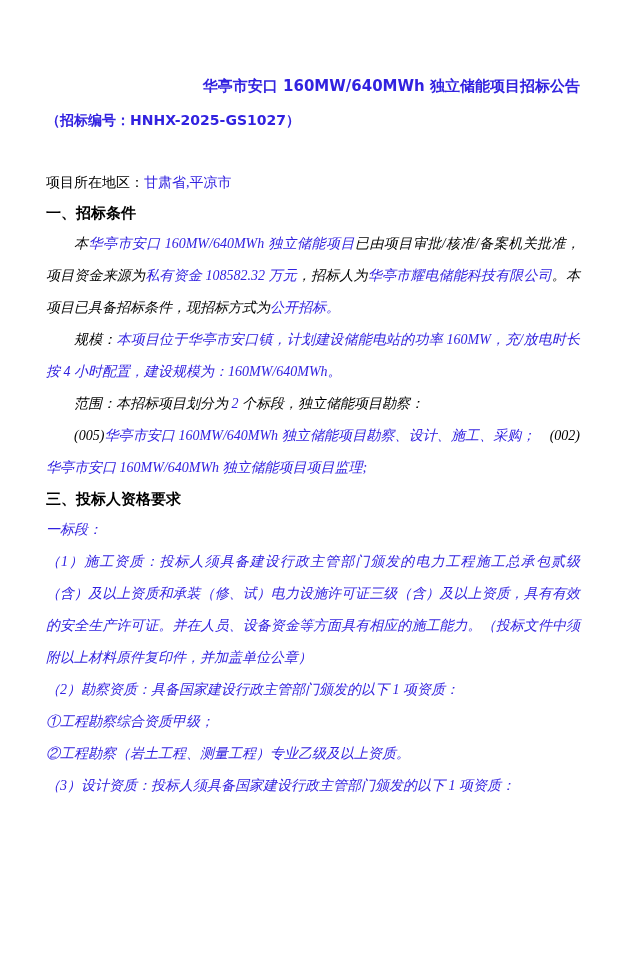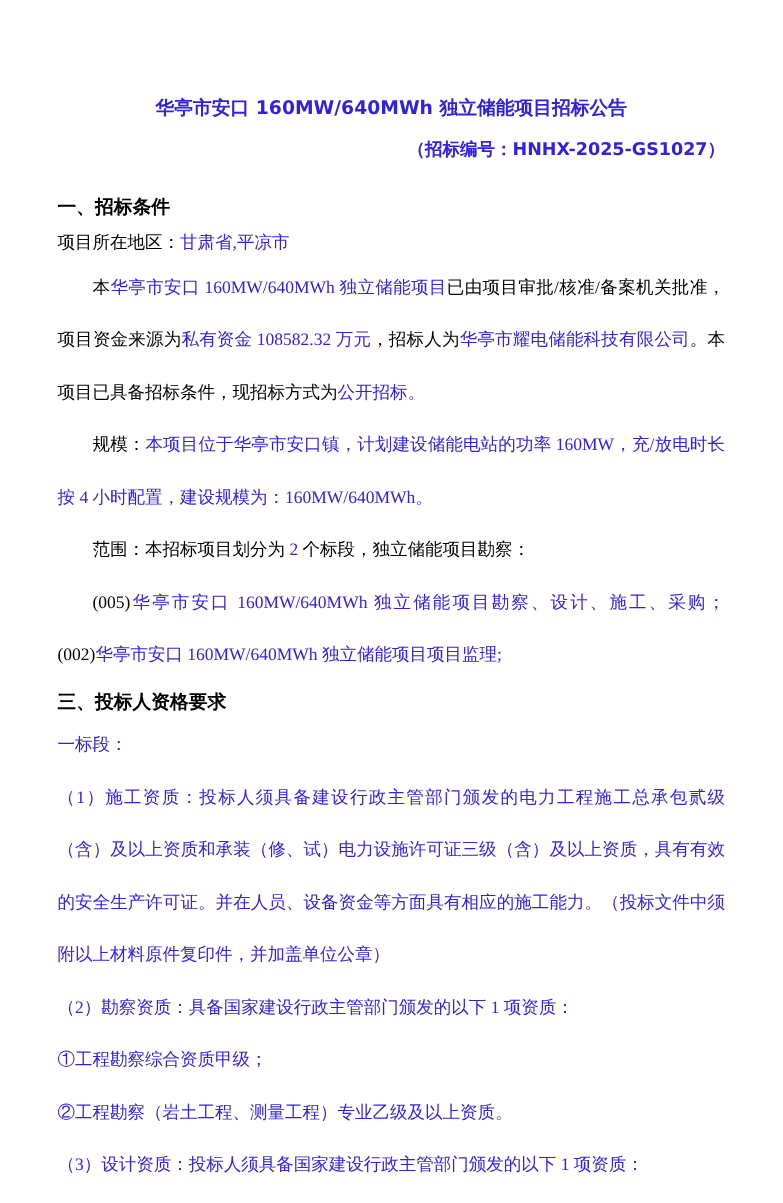--- a/index.html
+++ b/index.html
@@ -11,59 +11,60 @@
     background: #ffffff;
     box-sizing: border-box;
     padding: 76px 46px 0 46px;
     font-family: "Liberation Serif", "DejaVu Serif", serif;
     font-size: 14px;
     color: #000000;
     overflow: hidden;
   }
   .block { margin: 0; }
   .title {
-    text-align: center;
+    text-align: right;
     font-family: "DejaVu Sans", "Liberation Sans", sans-serif;
     font-weight: bold;
     font-size: 15px;
     line-height: 20px;
     margin-bottom: 14px;
   }
   .subtitle {
-    text-align: right;
+    text-align: left;
     font-family: "DejaVu Sans", "Liberation Sans", sans-serif;
     font-weight: bold;
     font-size: 14px;
     line-height: 20px;
-    margin-bottom: 20px;
+    margin-bottom: 38px;
   }
   .meta { line-height: 30px; }
   .heading {
     font-family: "DejaVu Sans", "Liberation Sans", sans-serif;
     font-weight: bold;
     font-size: 15px;
     line-height: 30px;
   }
   .para {
-    line-height: 42px;
+    line-height: 32px;
     text-align: justify;
+    font-style: italic;
   }
   .para.indent { text-indent: 2em; }
   .seg-black { color: #000000; }
   .seg-blue  { color: #3222E0; }
 </style>
 </head>
 <body>
 
 <div class="page">
   <div id="doc">
       <div class="block title"><span class="seg-blue">华亭市安口 160MW/640MWh 独立储能项目招标公告</span></div>
       <div class="block subtitle"><span class="seg-blue">（招标编号：HNHX-2025-GS1027）</span></div>
+      <div class="block meta"><span class="seg-black">项目所在地区：</span><span class="seg-blue">甘肃省,平凉市</span></div>
       <div class="block heading"><span class="seg-black">一、招标条件</span></div>
-      <div class="block meta"><span class="seg-black">项目所在地区：</span><span class="seg-blue">甘肃省,平凉市</span></div>
       <div class="block para indent"><span class="seg-black">本</span><span class="seg-blue">华亭市安口 160MW/640MWh 独立储能项目</span><span class="seg-black">已由项目审批/核准/备案机关批准，项目资金来源为</span><span class="seg-blue">私有资金 108582.32 万元</span><span class="seg-black">，招标人为</span><span class="seg-blue">华亭市耀电储能科技有限公司</span><span class="seg-black">。本项目已具备招标条件，现招标方式为</span><span class="seg-blue">公开招标。</span></div>
       <div class="block para indent"><span class="seg-black">规模：</span><span class="seg-blue">本项目位于华亭市安口镇，计划建设储能电站的功率 160MW，充/放电时长按 4 小时配置，建设规模为：160MW/640MWh。</span></div>
       <div class="block para indent"><span class="seg-black">范围：本招标项目划分为 </span><span class="seg-blue">2</span><span class="seg-black"> 个标段，独立储能项目勘察：</span></div>
       <div class="block para indent"><span class="seg-black">(005)</span><span class="seg-blue">华亭市安口 160MW/640MWh 独立储能项目勘察、设计、施工、采购；</span><span class="seg-black">　</span><span class="seg-black">(002)</span><span class="seg-blue">华亭市安口 160MW/640MWh 独立储能项目项目监理;</span></div>
       <div class="block heading"><span class="seg-black">三、投标人资格要求</span></div>
       <div class="block para"><span class="seg-blue">一标段：</span></div>
       <div class="block para"><span class="seg-blue">（1）施工资质：投标人须具备建设行政主管部门颁发的电力工程施工总承包贰级（含）及以上资质和承装（修、试）电力设施许可证三级（含）及以上资质，具有有效的安全生产许可证。并在人员、设备资金等方面具有相应的施工能力。（投标文件中须附以上材料原件复印件，并加盖单位公章）</span></div>
       <div class="block para"><span class="seg-blue">（2）勘察资质：具备国家建设行政主管部门颁发的以下 1 项资质：</span></div>
       <div class="block para"><span class="seg-blue">①工程勘察综合资质甲级；</span></div>
       <div class="block para"><span class="seg-blue">②工程勘察（岩土工程、测量工程）专业乙级及以上资质。</span></div>

